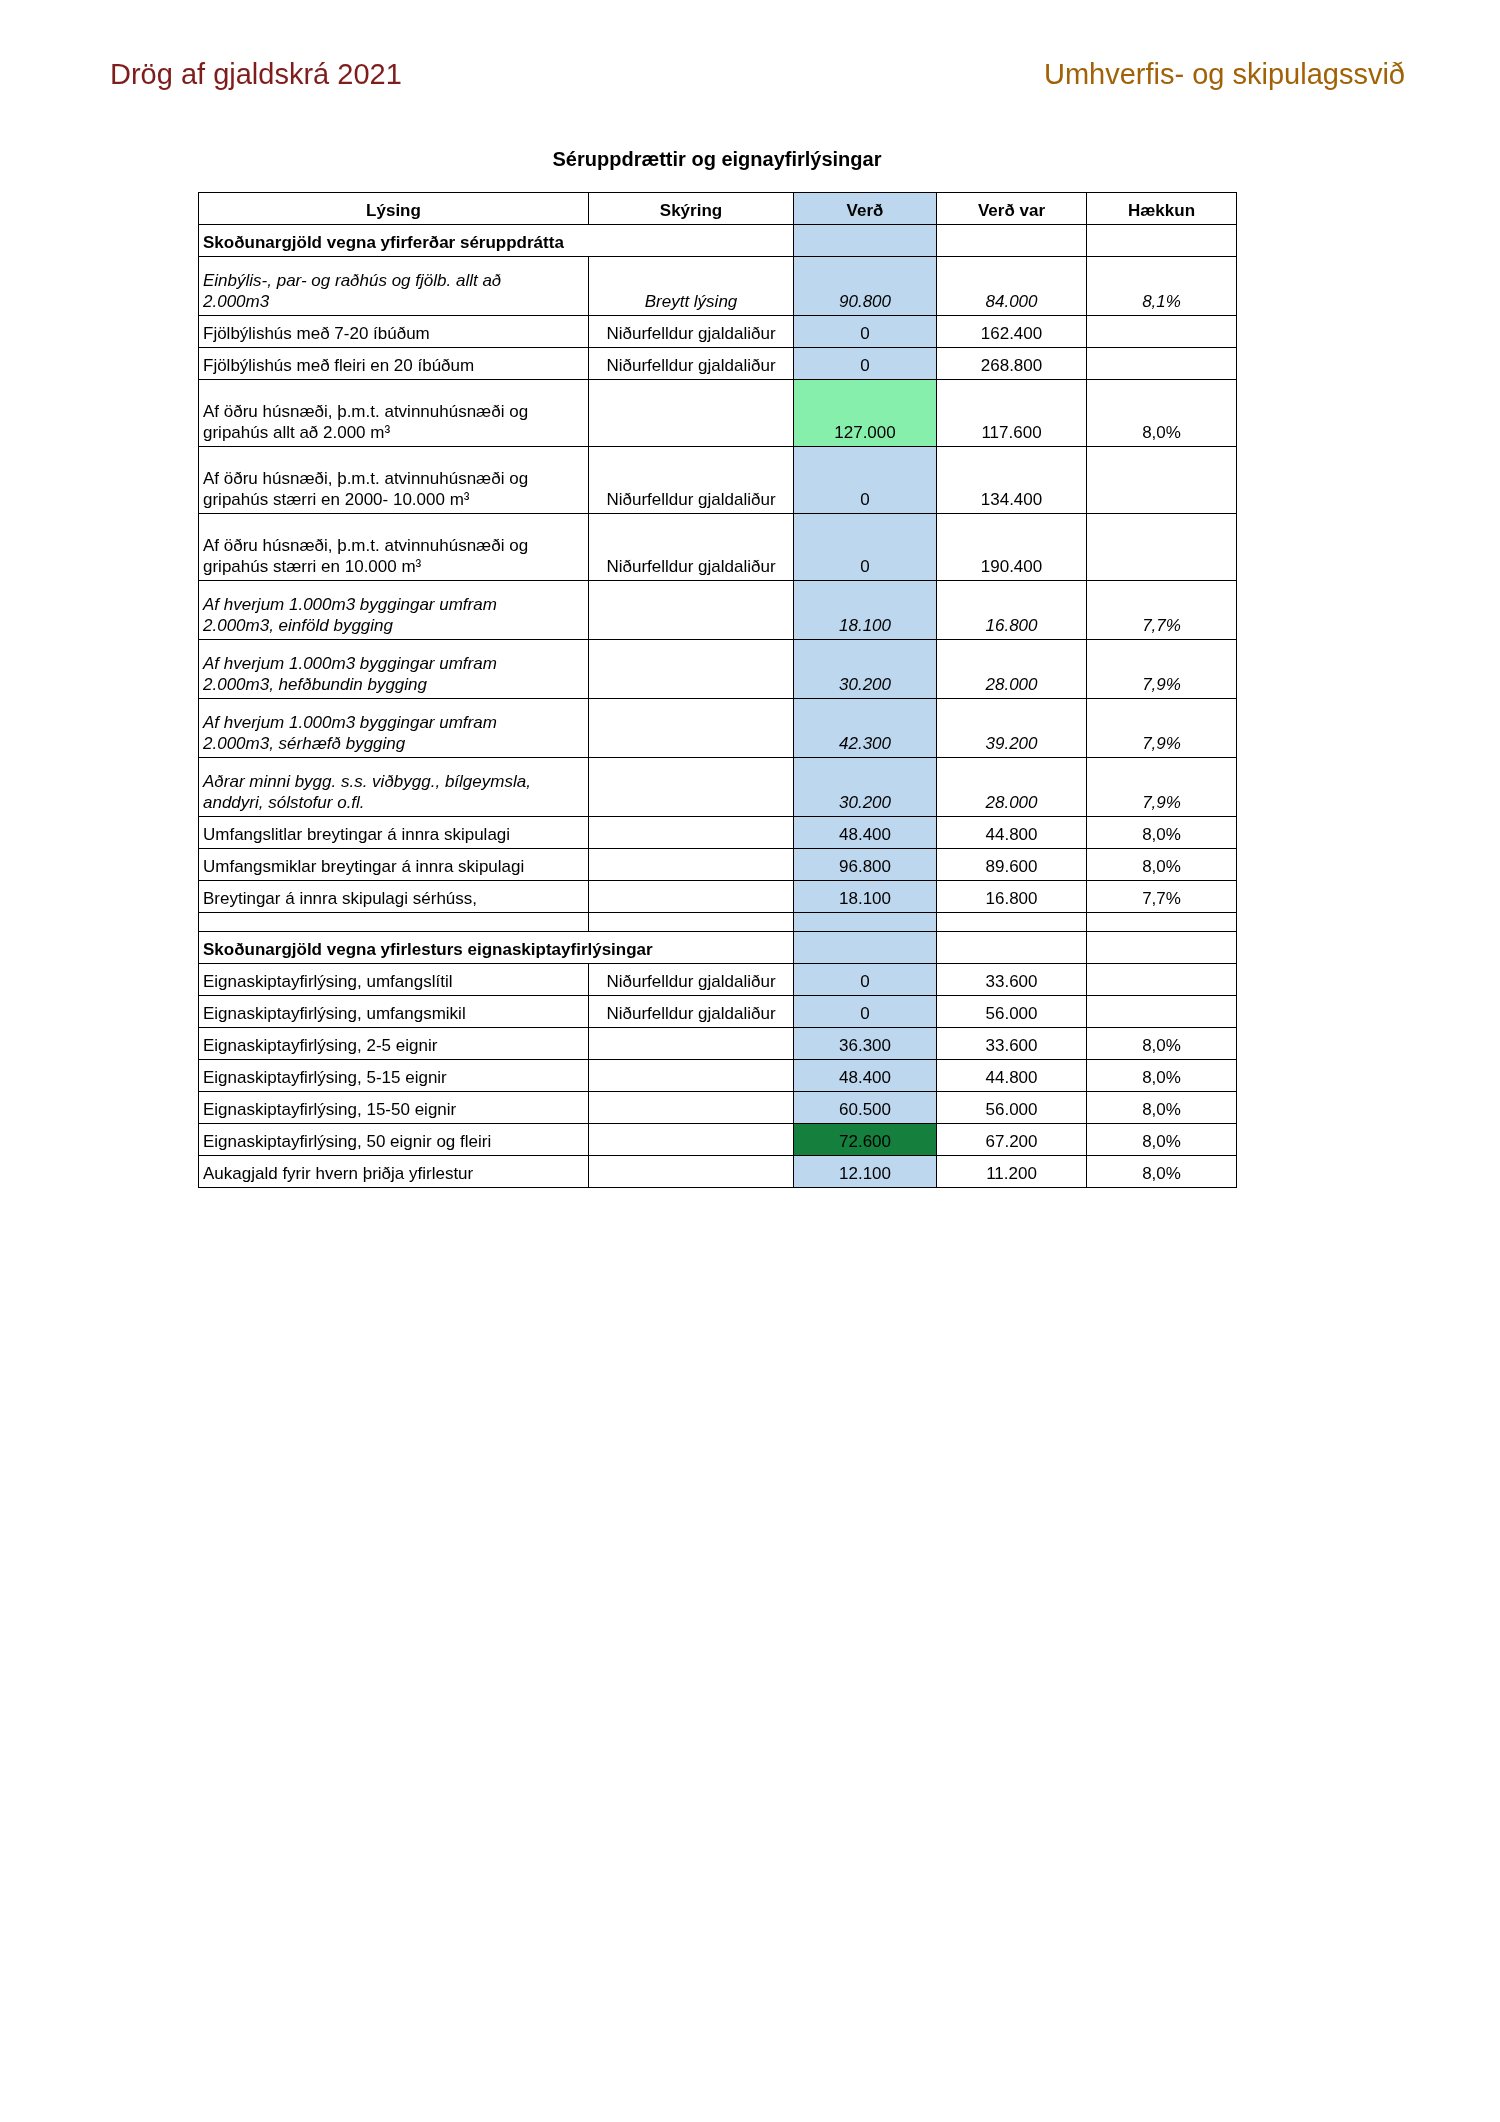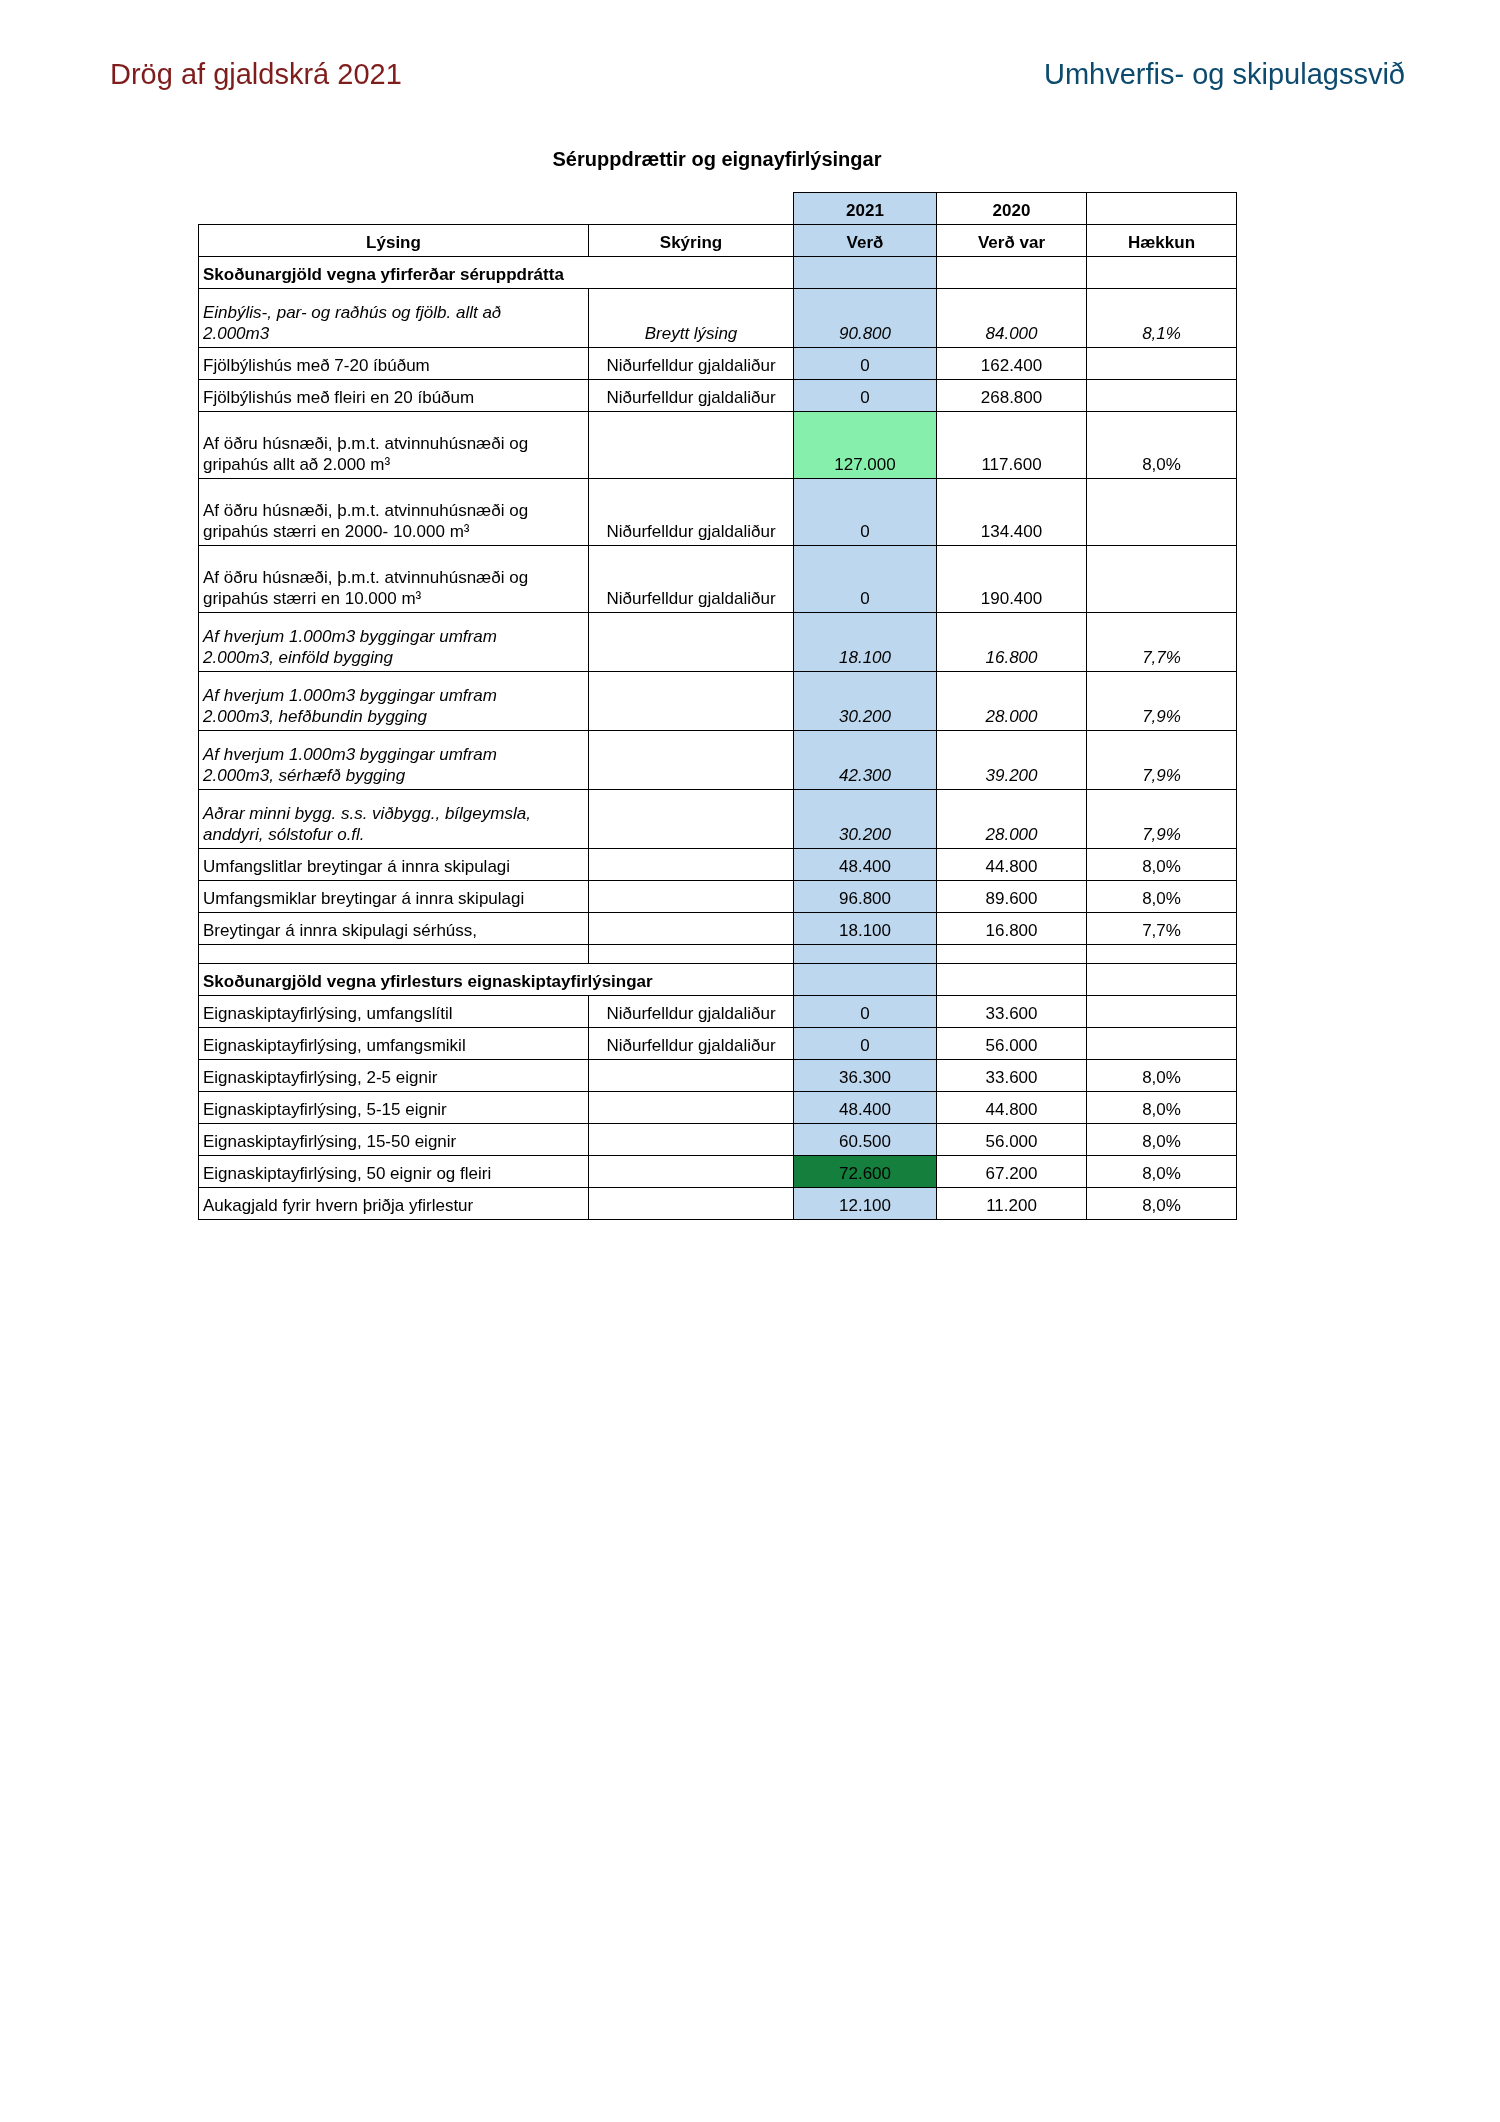--- a/index.html
+++ b/index.html
@@ -16,21 +16,21 @@
   .hdr-left {
     position: absolute;
     left: 110px; top: 58px;
     font-size: 29px;
     color: #7f1d1d;
   }
   .hdr-right {
     position: absolute;
     right: 95px; top: 58px;
     font-size: 29px;
-    color: #0c4a6e;
+    color: #a16207;
   }
   .doc-title {
     position: absolute;
     left: 198px; top: 148px;
     width: 1038px;
     text-align: center;
     font-size: 20px;
     font-weight: bold;
   }
   .table-wrap {
@@ -80,26 +80,20 @@
     <table class="sheet">
       <colgroup>
         <col style="width:390px">
         <col style="width:205px">
         <col style="width:143px">
         <col style="width:150px">
         <col style="width:150px">
       </colgroup>
       <tbody>
 
-        <tr class="h1 years-row">
-          <td class="noborder" colspan="2"></td>
-          <td class="c-verd" style="background: rgb(189, 215, 238);">2021</td>
-          <td class="c-vvar">2020</td>
-          <td class="c-haek"></td>
-        </tr>
 
         <tr class="h1 header-row">
           <td class="c-lys">Lýsing</td>
           <td class="c-sky">Skýring</td>
           <td class="c-verd" style="background: rgb(189, 215, 238);">Verð</td>
           <td class="c-vvar">Verð var</td>
           <td class="c-haek">Hækkun</td>
         </tr>
 
         <tr class="h1">

